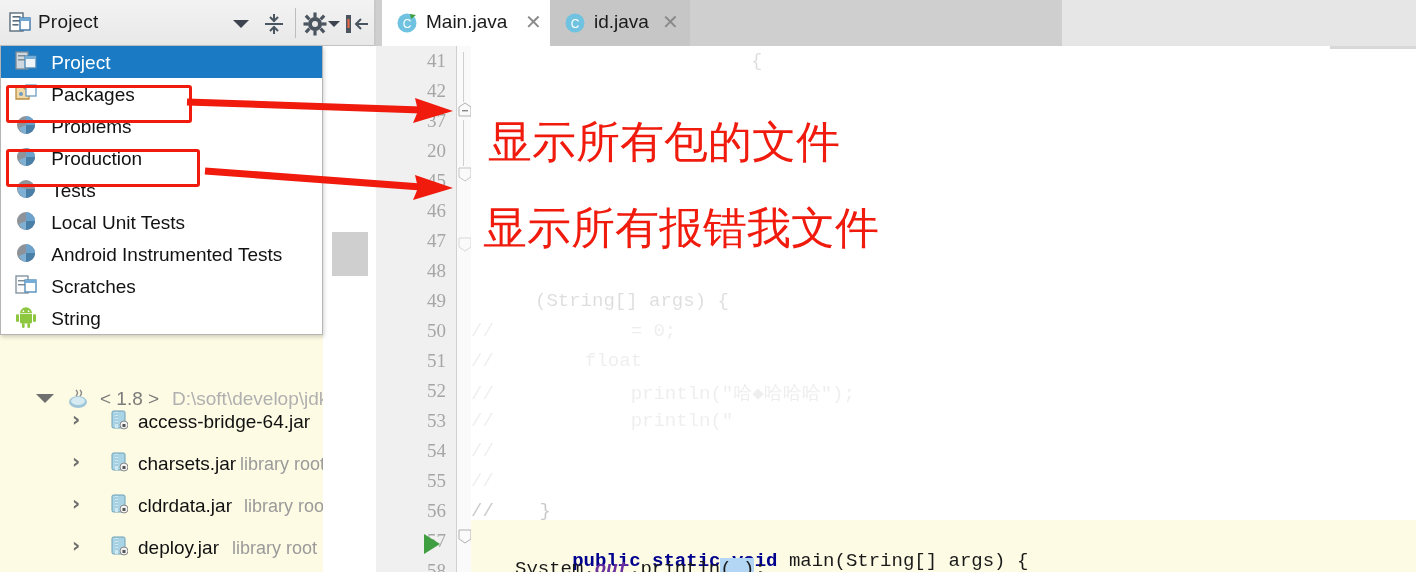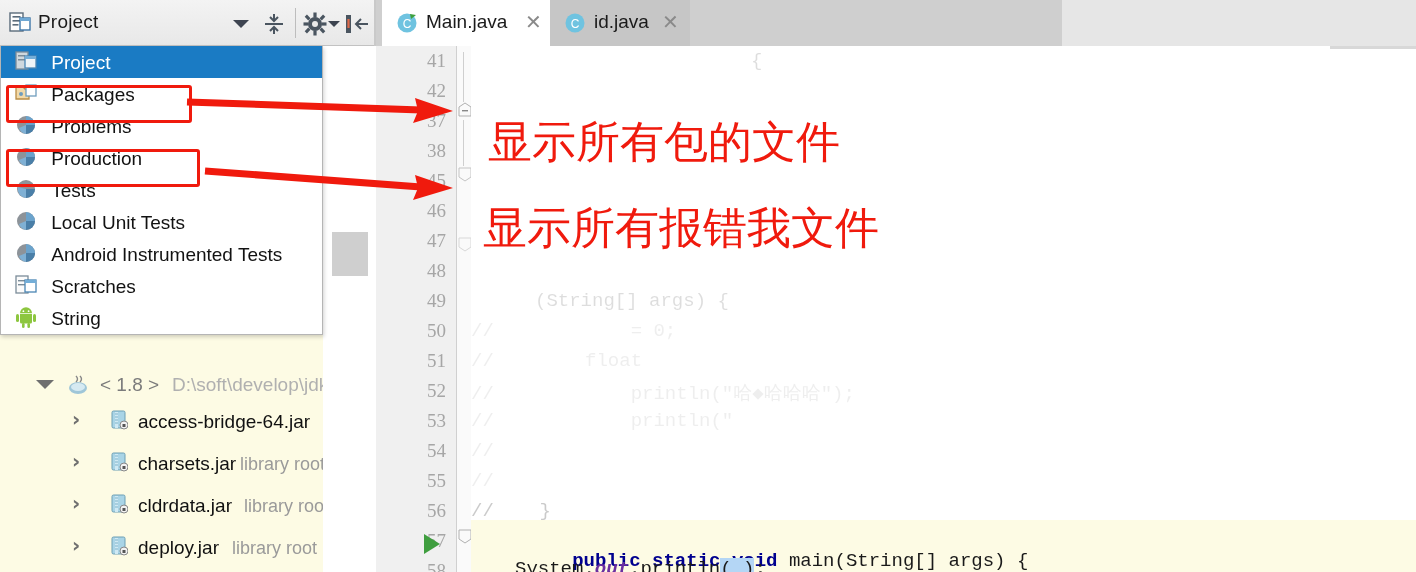--- a/index.html
+++ b/index.html
@@ -34,21 +34,21 @@
     border-top:6px solid #3d4450;}
   .ph-hide{position:absolute;left:344px;top:13px;width:26px;height:22px;}
   .ph-sep2{position:absolute;left:374px;top:0px;width:2px;height:46px;background:#c9c9c9;}
 
   
   .tree{
     position:absolute;left:0;top:46px;width:376px;height:526px;
     background:#fdfbe4;overflow:hidden;
   }
   .tree-top-row{
-    position:absolute;left:0;top:326px;height:28px;width:314px;
+    position:absolute;left:0;top:340px;height:28px;width:314px;
     white-space:nowrap;
   }
   .tree-row{position:absolute;left:0;height:42px;width:376px;white-space:nowrap;}
   .tw-arrow{
     position:absolute;font-size:20px;color:#6f6f6f;font-weight:bold;
     font-family:"DejaVu Sans",sans-serif;
   }
   .jar-icon{position:absolute;width:18px;height:20px;}
   .tree-label{position:absolute;font-size:19px;color:#111;}
   .tree-sub{position:absolute;font-size:18px;color:#9a9a9a;}
@@ -400,21 +400,21 @@
         </svg>
         <span class="tab-name">id.java</span>
         <span class="tab-close" style="left:112px;">✕</span>
       </div>
     </div>
 
     <div class="gutter">
       <span class="ln" style="top:4px;">41</span>
       <span class="ln" style="top:34px;">42</span>
       <span class="ln" style="top:64px;">37</span>
-      <span class="ln" style="top:94px;">38</span>
+      <span class="ln" style="top:94px;">20</span>
       <span class="ln" style="top:124px;">45</span>
       <span class="ln" style="top:154px;">46</span>
       <span class="ln" style="top:184px;">47</span>
       <span class="ln" style="top:214px;">48</span>
       <span class="ln" style="top:244px;">49</span>
       <span class="ln" style="top:274px;">50</span>
       <span class="ln" style="top:304px;">51</span>
       <span class="ln" style="top:334px;">52</span>
       <span class="ln" style="top:364px;">53</span>
       <span class="ln" style="top:394px;">54</span>

